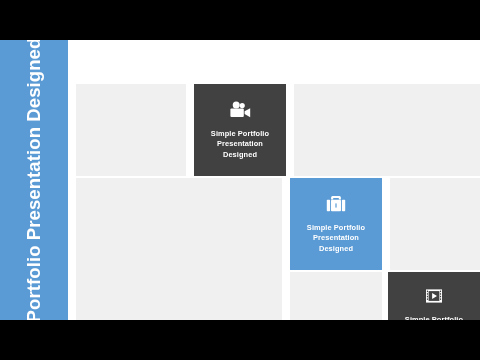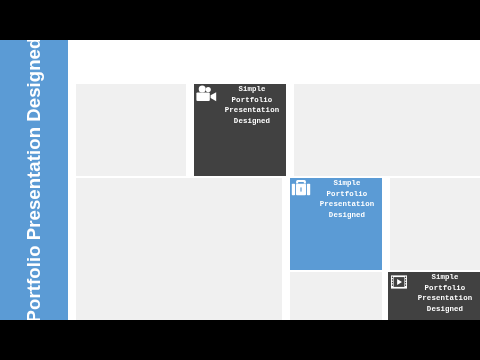--- a/index.html
+++ b/index.html
@@ -47,23 +47,23 @@
     font-weight: bold;
     letter-spacing: 0.1px;
     line-height: 1;
   }
 
   
   .tile {
     position: absolute;
     box-sizing: border-box;
     display: flex;
-    flex-direction: row;
+    flex-direction: column;
+    align-items: center;
     justify-content: center;
-    font-family: Liberation Mono, monospace;
   }
   .tile.light  { background: #f0f0f0; }
   .tile.dark   { background: #414141; }
   .tile.accent { background: #5b9bd5; }
 
   .tile-icon {
     display: block;
     margin-bottom: 9px;
     line-height: 0;
   }

